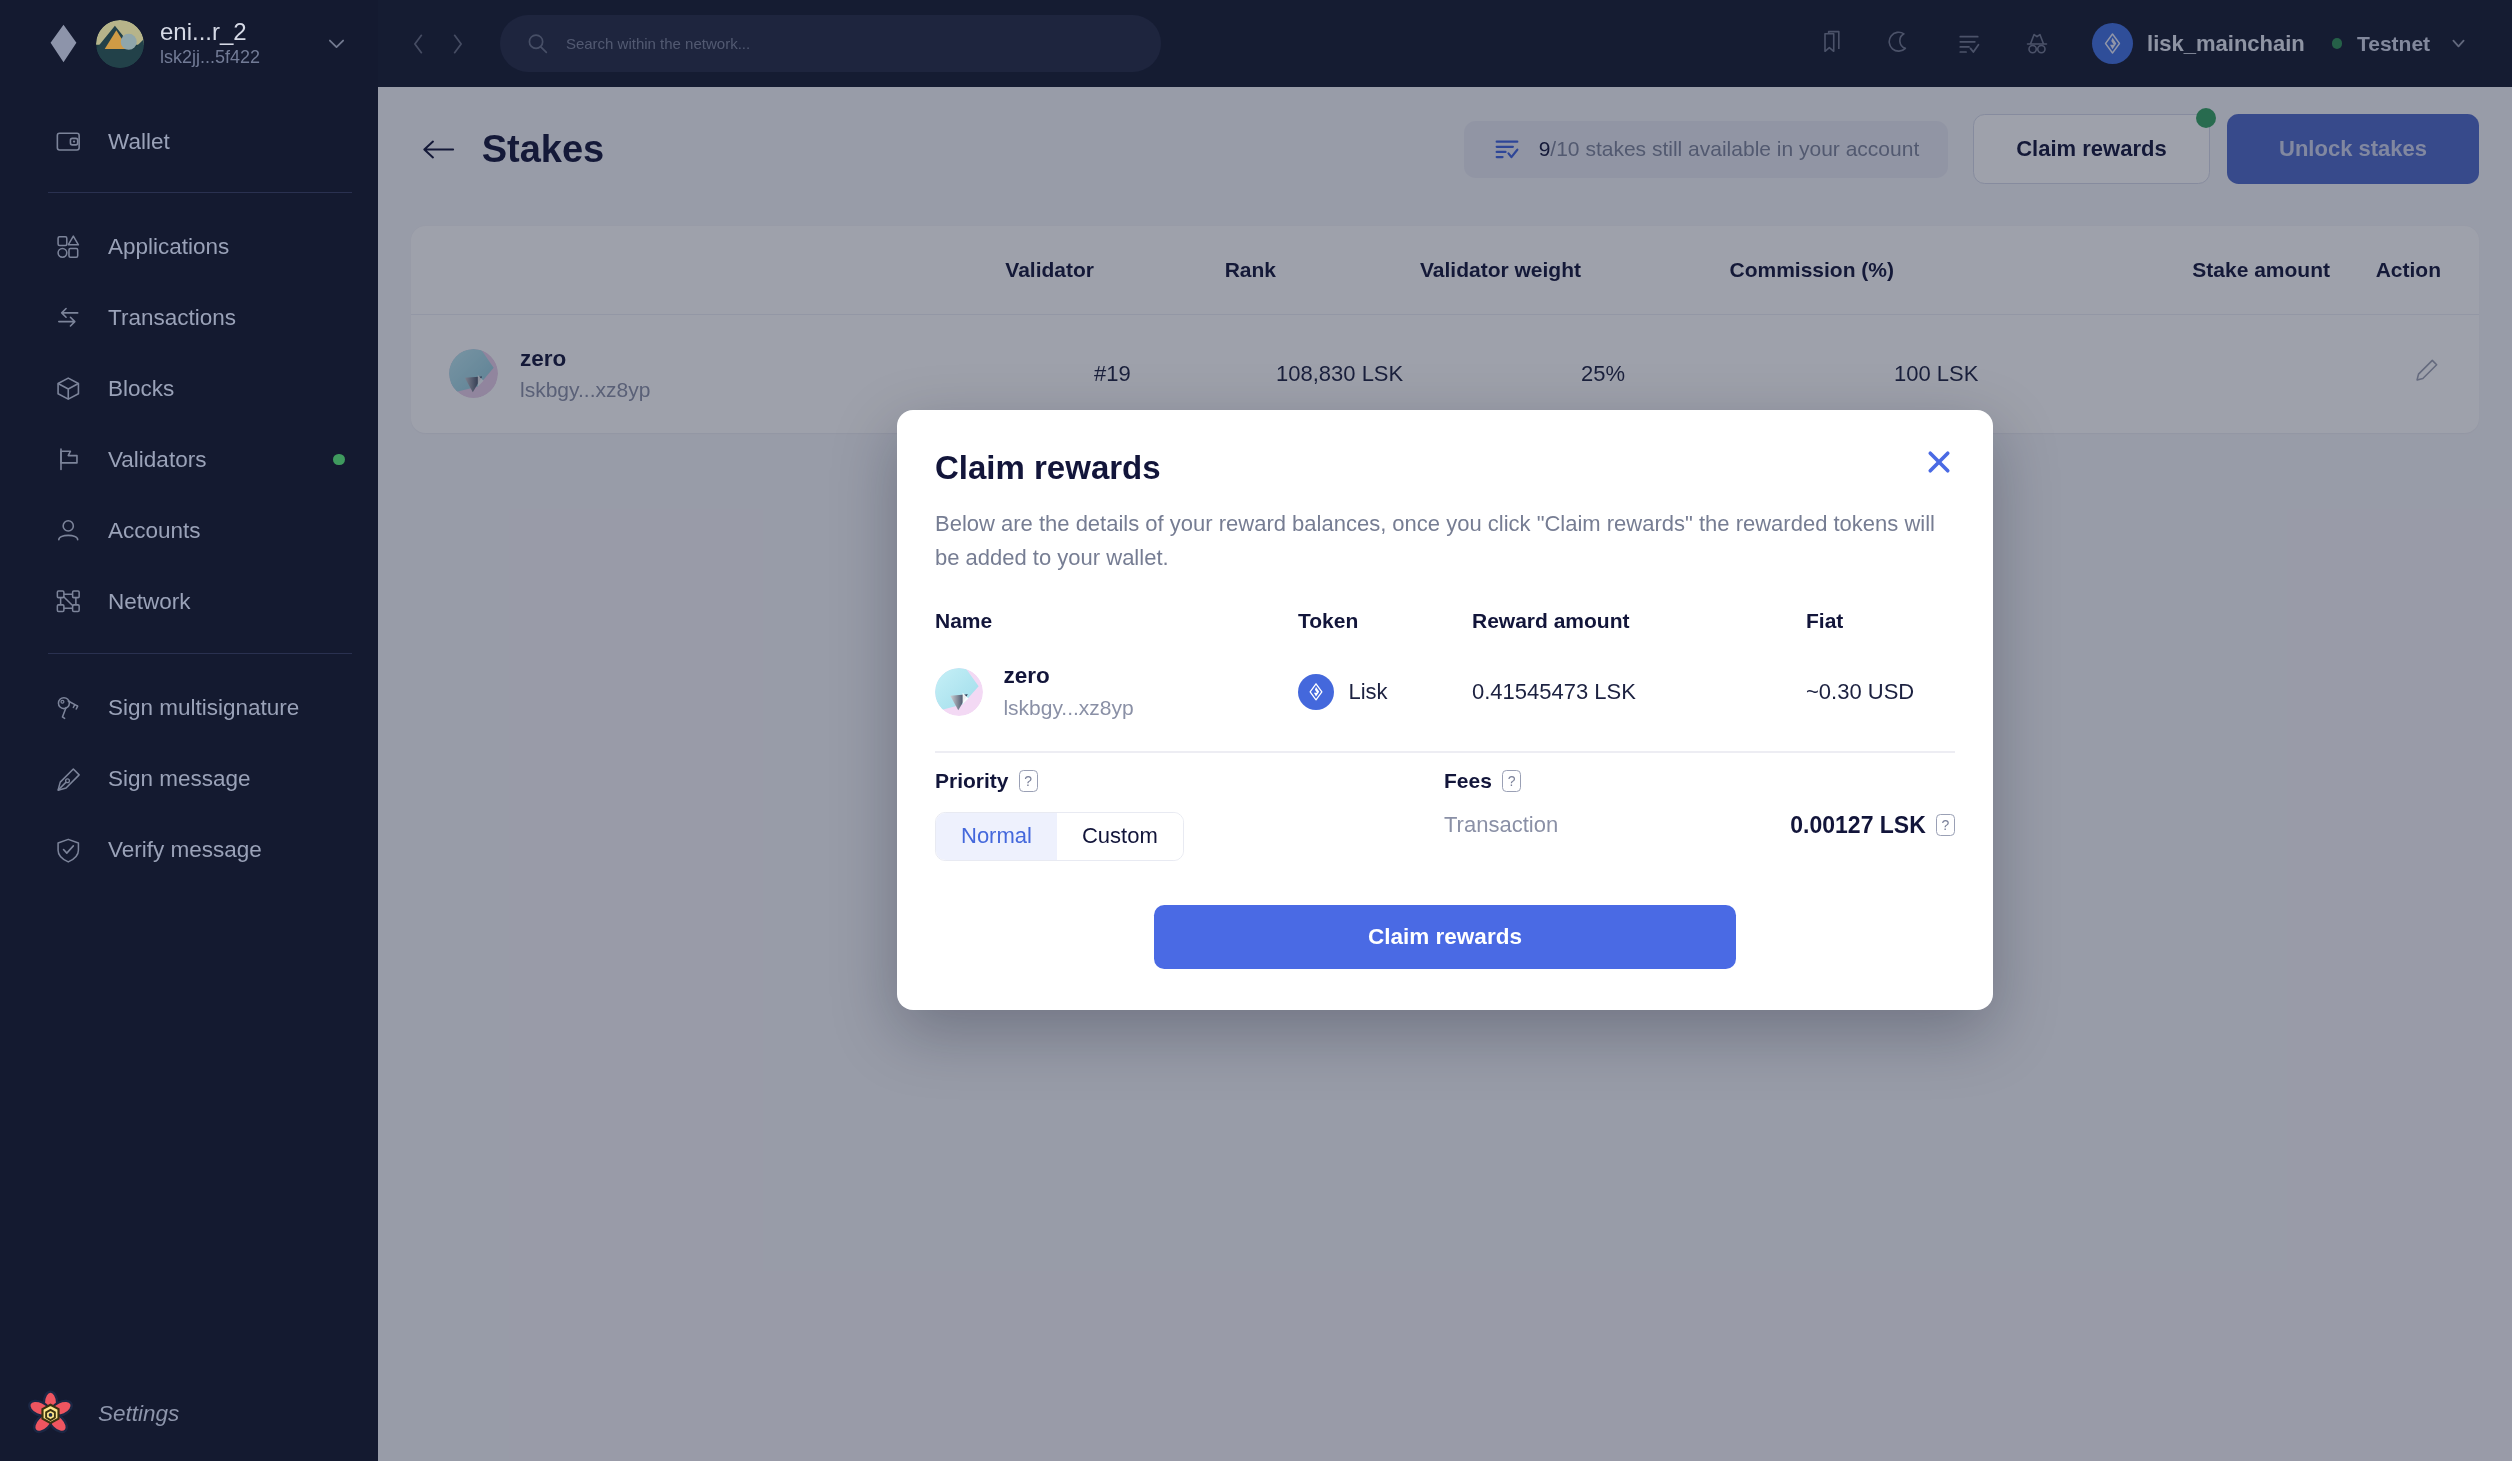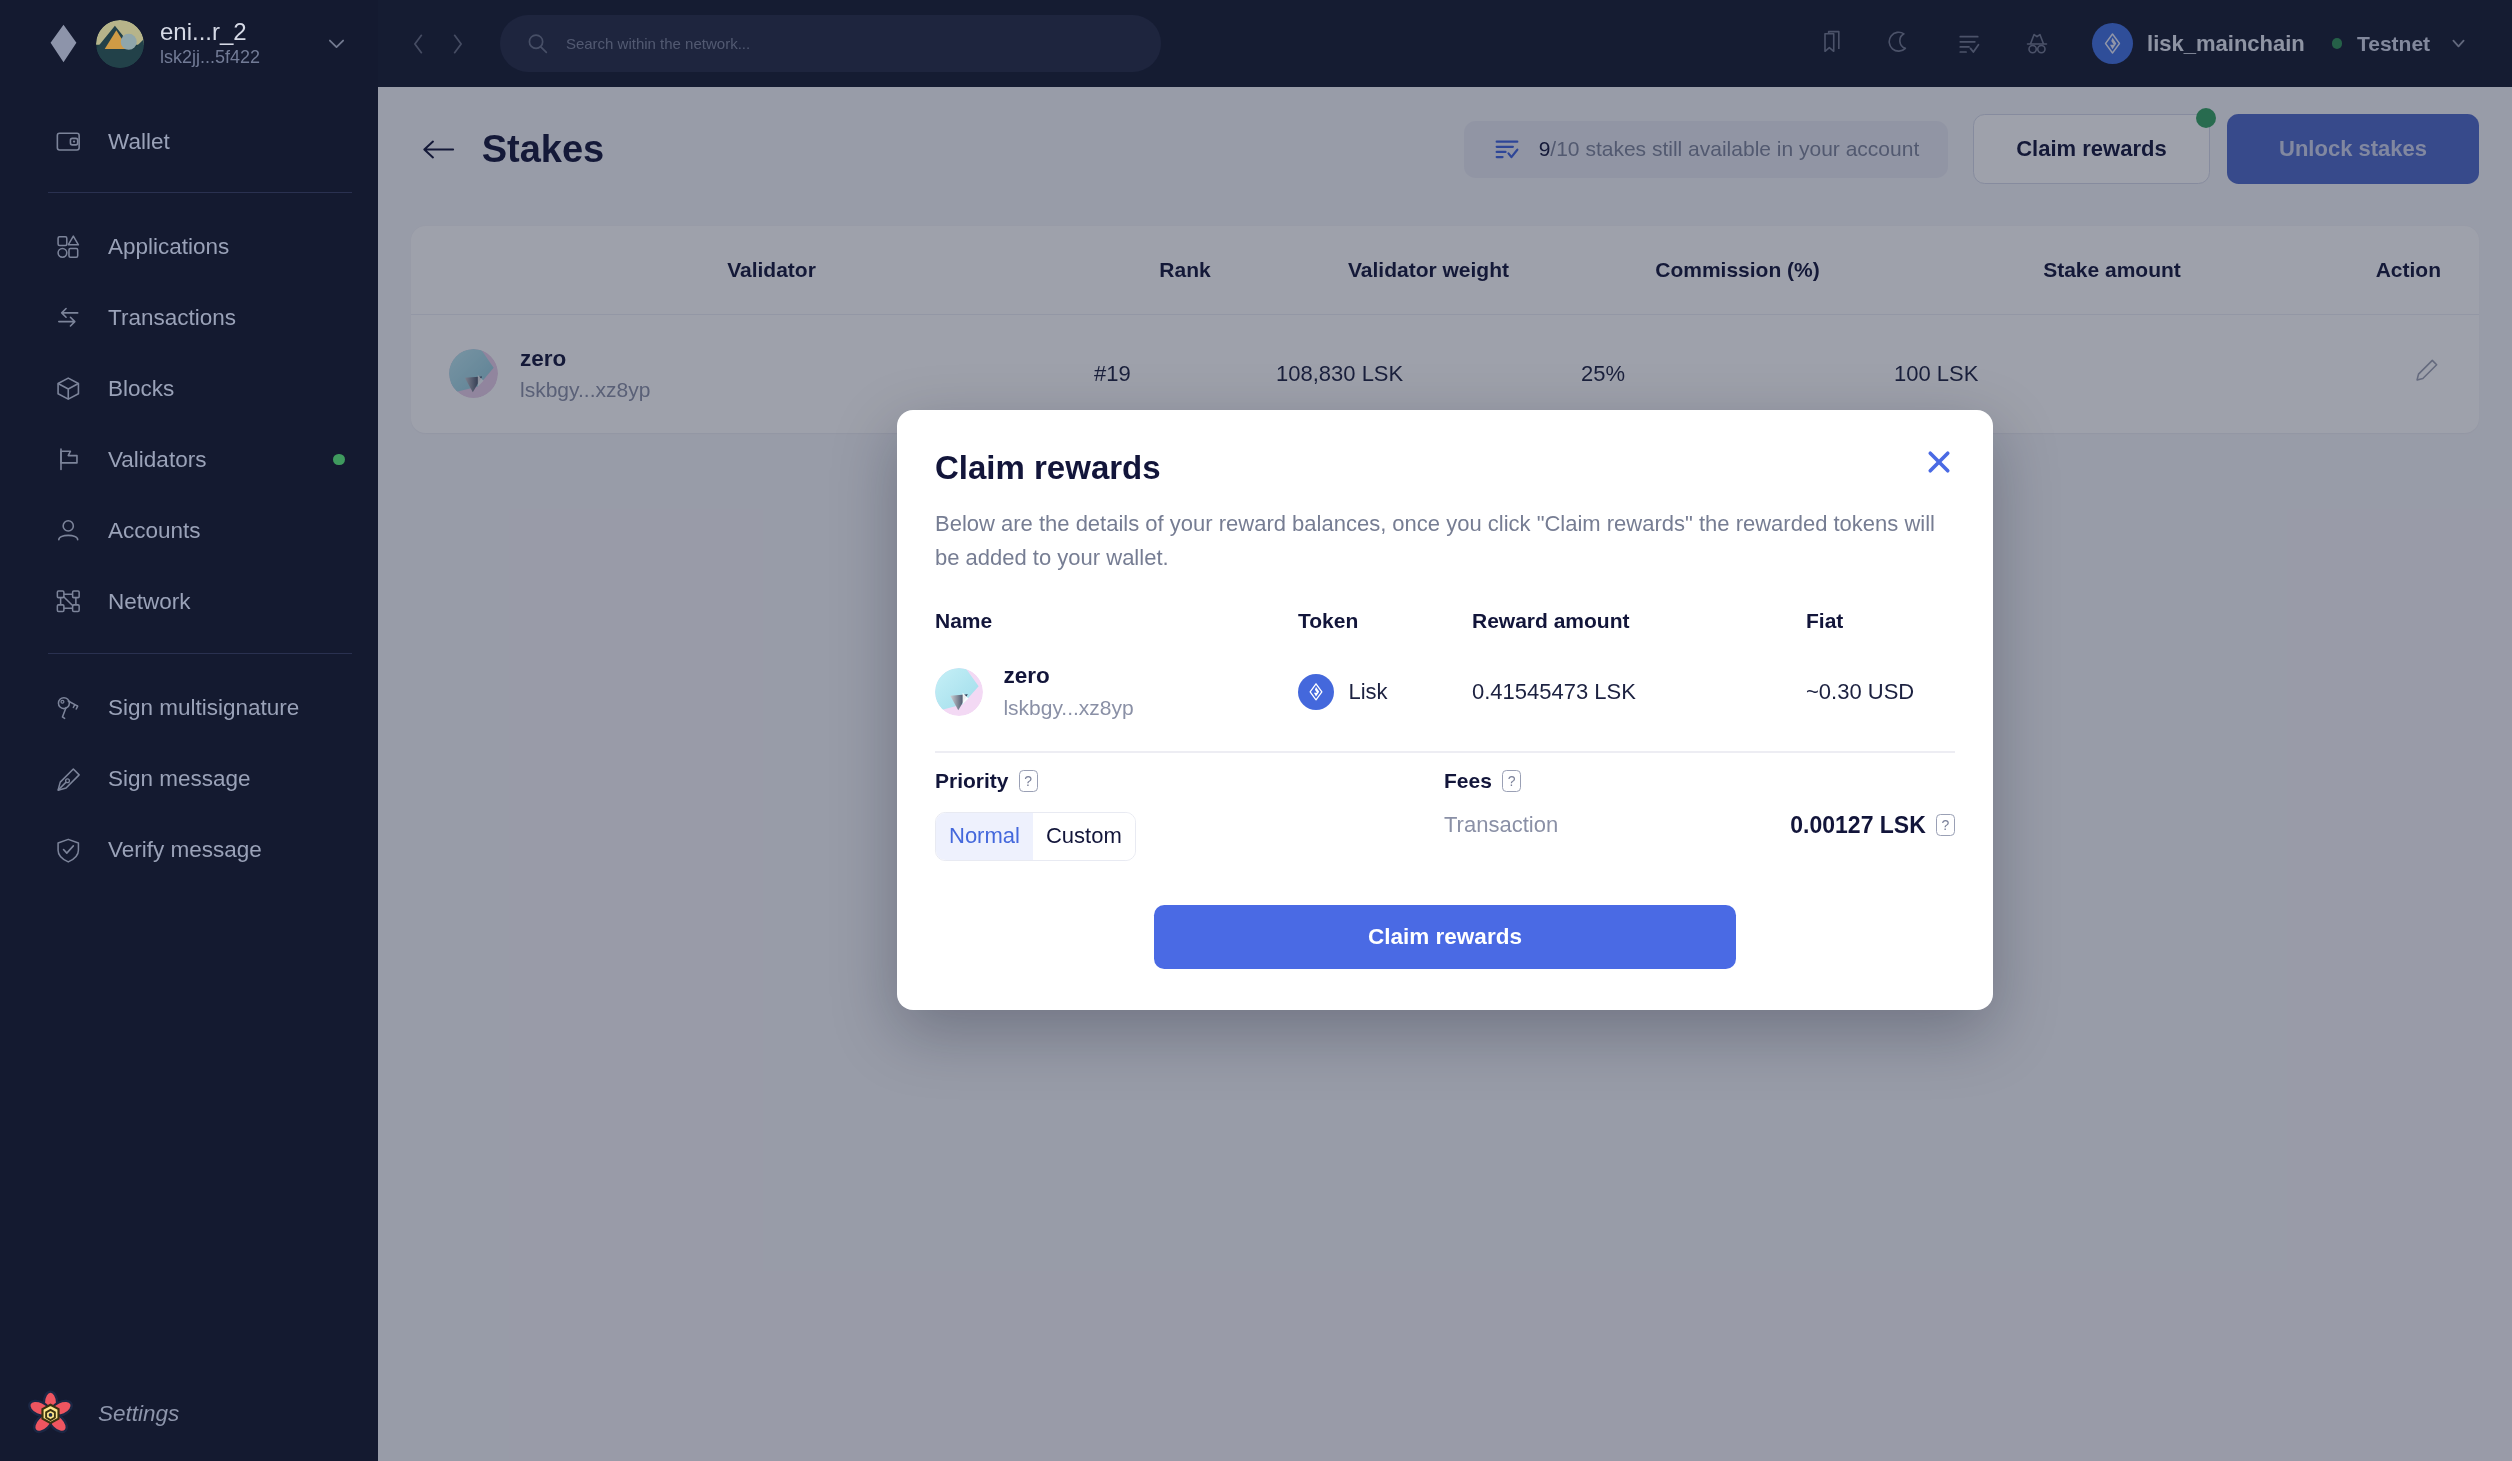--- a/index.html
+++ b/index.html
@@ -134,21 +134,21 @@
     font-family: "Liberation Sans", sans-serif;
   }
 
   
   .table-card {
     background: #fff; border-radius: 14.5px; margin: 14.5px 33px 0 33px;
     overflow: hidden; box-shadow: 0 0.7px 1.5px rgba(20,26,48,.04);
   }
   table.stk { width: 100%; border-collapse: collapse; table-layout: fixed; }
   table.stk th {
-    text-align: center; font-size: 21px; font-weight: 700; color: #12153a;
+    text-align: right; font-size: 21px; font-weight: 700; color: #12153a;
     padding: 32px 0 32px 0; border-bottom: 1.5px solid #eceef5;
   }
   table.stk td { padding: 29px 0; font-size: 22px; color: #1c2140; vertical-align: middle; }
   .c-validator { width: 683px; padding-left: 38px !important; }
   .c-rank { width: 182px; }
   .c-weight { width: 305px; }
   .c-comm { width: 313px; }
   .c-stake { width: 436px; }
   .c-action { text-align: right !important; padding-right: 38px !important; }
   .val-cell { display: flex; align-items: center; gap: 22px; }
@@ -204,21 +204,21 @@
   .qmark {
     width: 19px; height: 22px; border: 1.5px solid #9aa0b5; border-radius: 4.4px;
     display: inline-flex; align-items: center; justify-content: center;
     font-size: 14px; color: #7a8099; font-weight: 400; line-height: 1; cursor: pointer;
   }
   .seg {
     margin-top: 19px; display: inline-flex; border: 1.5px solid #e8eaf2;
     border-radius: 10.2px; overflow: hidden; background: #fff;
   }
   .seg-btn {
-    height: 47px; padding: 0 13px; display: flex; align-items: center;
+    height: 47px; padding: 0 25px; display: flex; align-items: center;
     font-size: 22px; color: #12153a; cursor: pointer; background: #fff;
     font-family: "Liberation Sans", sans-serif; border: 0;
   }
   .seg-btn.active { background: #eef1fd; color: #4468dc; }
   .fee-line {
     margin-top: 19px; display: flex; align-items: center; justify-content: space-between;
   }
   .fee-name { font-size: 22px; color: #8a90a6; }
   .fee-val { display: flex; align-items: center; gap: 10.2px; font-size: 23px; font-weight: 700; color: #12153a; }
 

